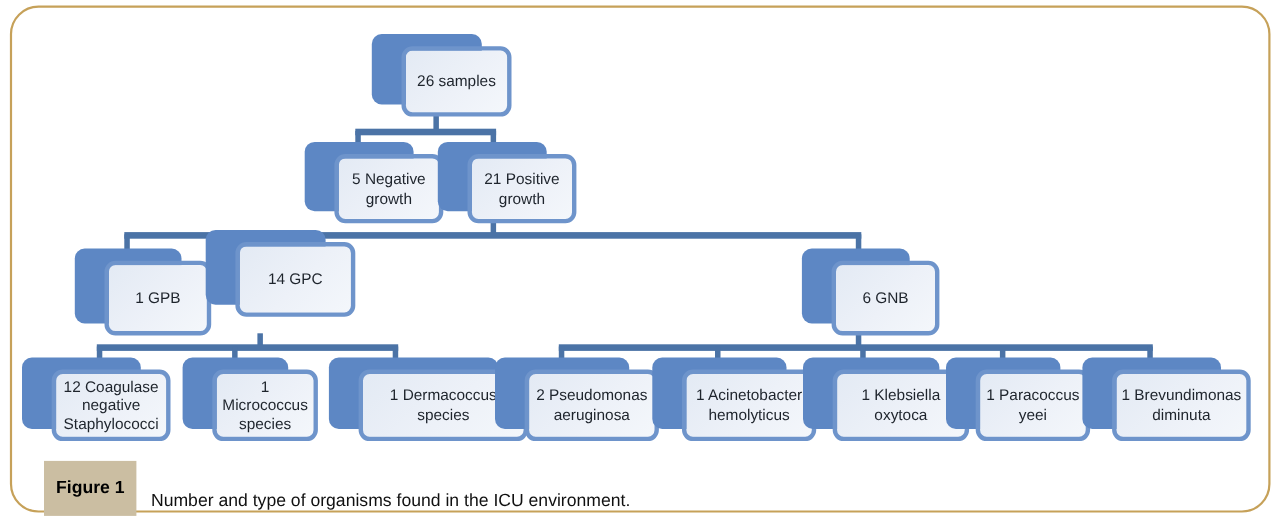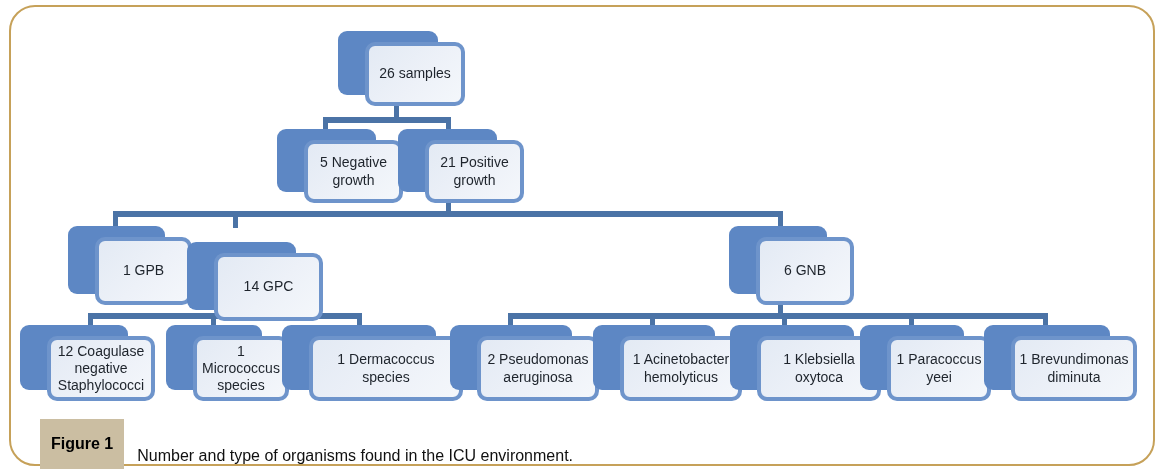--- a/index.html
+++ b/index.html
@@ -19,25 +19,25 @@
               border:4px solid var(--node-border,#6e94cb);border-radius:10px;
               display:flex;align-items:center;justify-content:center;text-align:center;
               padding:2px 3px;margin-left:16px;}
   .node-label{font-size:14px;line-height:1.22;color:var(--text,#1e242c);}
 
   
   .pos-samples      {left:349px;top:42px; width:100px;height:64px;}
   .pos-negative     {left:288px;top:140px;width:99px; height:63px;}
   .pos-positive     {left:409px;top:140px;width:99px; height:63px;}
   .pos-gpb          {left:79px; top:237px;width:97px; height:68px;}
-  .pos-gpc          {left:198px;top:253px;width:109px; height:68px;}
+  .pos-gpc          {left:198px;top:220px;width:109px; height:68px;}
   .pos-gnb          {left:740px;top:237px;width:98px; height:68px;}
   .pos-coagulase    {left:31px; top:336px;width:108px;height:65px;}
   .pos-micrococcus  {left:177px;top:336px;width:96px; height:65px;}
-  .pos-dermacoccus  {left:293px;top:336px;width:154px;height:65px;}
+  .pos-dermacoccus  {left:310px;top:336px;width:154px;height:65px;}
   .pos-pseudomonas  {left:461px;top:336px;width:122px;height:65px;}
   .pos-acinetobacter{left:604px;top:336px;width:122px;height:65px;}
   .pos-klebsiella   {left:741px;top:336px;width:124px;height:65px;}
   .pos-paracoccus   {left:871px;top:336px;width:104px;height:65px;}
   .pos-brevundimonas{left:995px;top:336px;width:126px;height:65px;}
 
   .conn{position:absolute;background:var(--connector,#4b73a6);}
 
   
   .caption{position:absolute;left:40px;top:419px;display:flex;align-items:center;}

